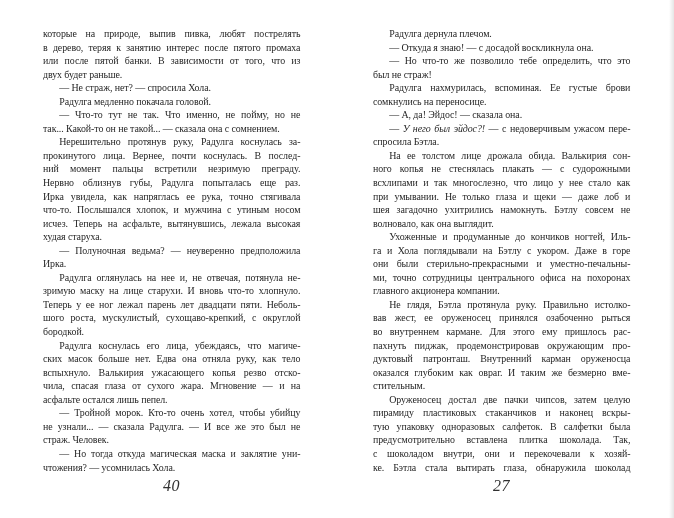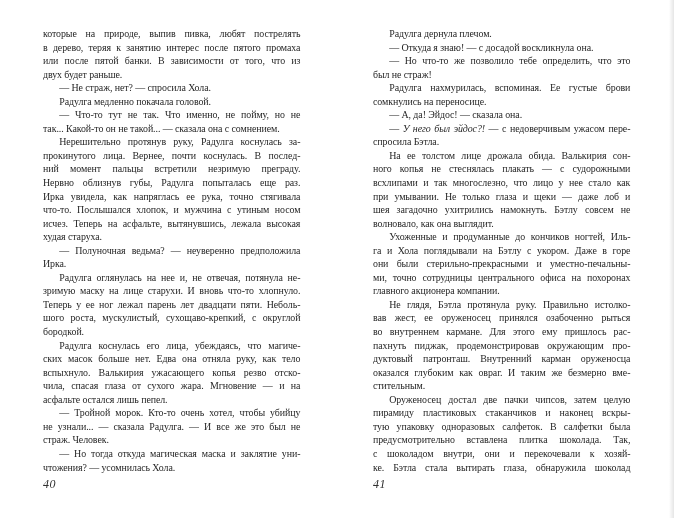--- a/index.html
+++ b/index.html
@@ -30,21 +30,22 @@
     text-align-last: justify;
     text-justify: inter-word;
   }
   .line.last { text-align-last: left; }
   .line.indent { text-indent: 18px; }
   .it { font-style: italic; }
   .page-number {
     position: absolute;
     top: 477px;
     width: 257px;
-    font-size: 12px;
+    text-align: center;
+    font-size: 16px;
     font-style: italic;
     color: #303030;
     letter-spacing: 0.5px;
   }
   .page-number.left  { left: 43px; }
   .page-number.right { left: 373px; }
   .edge-shadow {
     position: absolute;
     top: 0; right: 0;
     width: 5px; height: 100%;
@@ -163,17 +164,17 @@
         <div class="line">пирамиду пластиковых стаканчиков и наконец вскры-</div>
         <div class="line">тую упаковку одноразовых салфеток. В салфетки была</div>
         <div class="line">предусмотрительно вставлена плитка шоколада. Так,</div>
         <div class="line">с шоколадом внутри, они и перекочевали к хозяй-</div>
         <div class="line">ке. Бэтла стала вытирать глаза, обнаружила шоколад</div>
       </div>
     </div>
 
   <div class="page-number left">40</div>
 
-  <div class="page-number right">41</div>
+  <div class="page-number right">27</div>
 
   <div class="edge-shadow"></div>
 
 </div>
 
 </body></html>

